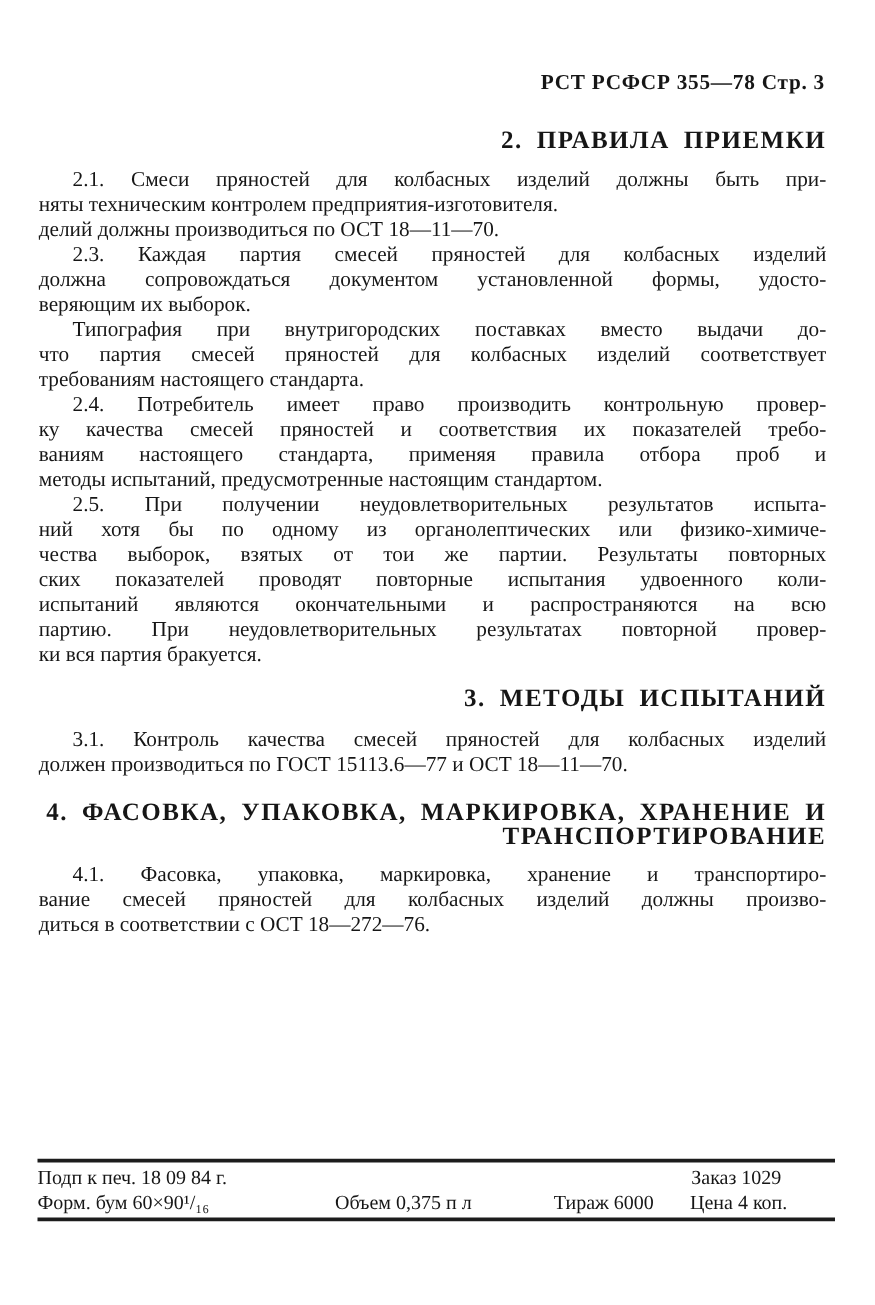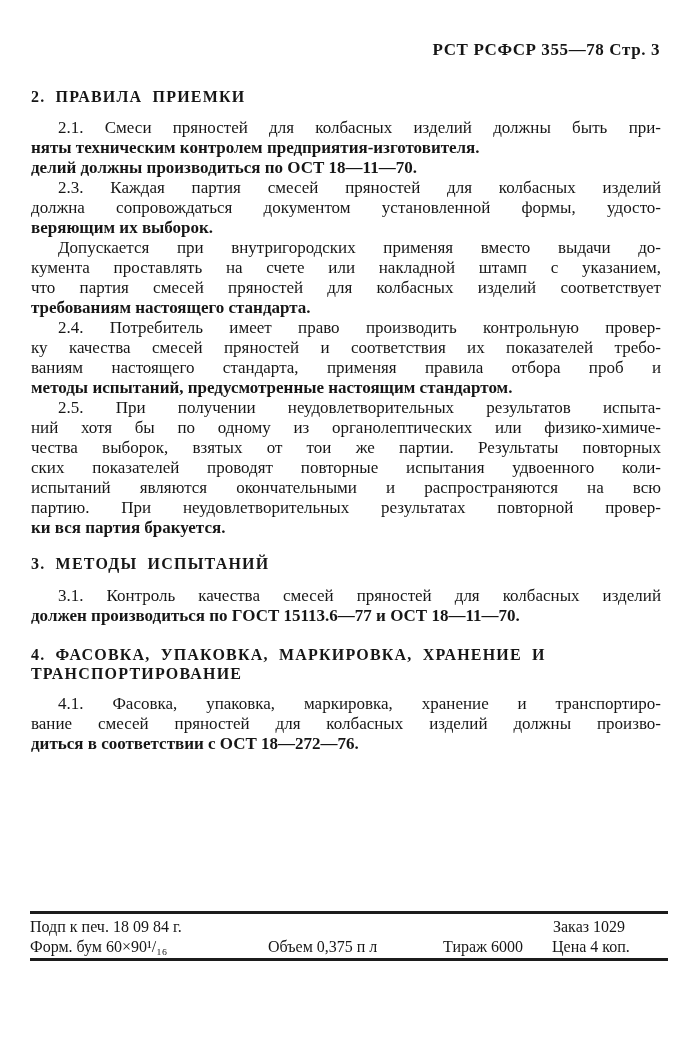--- a/index.html
+++ b/index.html
@@ -3,47 +3,47 @@
 <meta charset="utf-8">
 <style>
   html,body{margin:0;padding:0;}
   body{
     width:700px;height:1044px;
     background:#ffffff;
     font-family:"Liberation Serif", serif;
     color:#161616;
     -webkit-font-smoothing:antialiased;
   }
-  .page{position:relative;width:700px;height:964px;background:#fff;overflow:hidden;}
+  .page{position:relative;width:700px;height:964px;background:#fff;overflow:hidden;margin-top:16px;}
 
   .doc-ref{
     position:absolute;top:40px;right:40px;
     font-weight:bold;font-size:17px;letter-spacing:.6px;
     white-space:nowrap;
   }
 
   .content{position:absolute;left:31px;top:88px;width:630px;}
 
   .sec-heading{
-    text-align:left;font-weight:bold;font-size:16px;
+    text-align:right;font-weight:bold;font-size:20px;
     letter-spacing:1.2px;word-spacing:5px;
     line-height:17px;margin:0;
   }
   .h2x{margin-bottom:13px;}
   .h3x{margin-top:17px;margin-bottom:14px;}
   .h4x{margin-top:19px;line-height:19px;margin-bottom:11px;}
 
   .para{margin:0;}
   .tl{
     font-size:17px;line-height:20px;
     text-align:justify;text-align-last:justify;
     white-space:nowrap;
   }
   .tl.first{text-indent:27px;}
-  .tl.last{text-align-last:left;white-space:normal;font-weight:bold;}
+  .tl.last{text-align-last:left;white-space:normal;}
 
   .footer{position:absolute;left:30px;top:911px;width:638px;height:90px;font-size:16px;}
   .rule-top{position:absolute;left:0;top:0;width:100%;height:2.5px;background:#1c1c1c;}
   .rule-bottom{position:absolute;left:0;top:47px;width:100%;height:3px;background:#1c1c1c;}
   .f-abs{position:absolute;white-space:nowrap;}
   .f-r1{top:7px;}
   .f-r2{top:27px;}
   .imprint{position:absolute;top:55px;left:0;width:100%;text-align:center;font-size:16.5px;}
 </style>
 </head>
@@ -66,22 +66,21 @@
       <div class="tl last">делий должны производиться по ОСТ 18—11—70.</div>
     </div>
 
     <div class="para">
       <div class="tl first">2.3. Каждая партия смесей пряностей для колбасных изделий</div>
       <div class="tl">должна сопровождаться документом установленной формы, удосто-</div>
       <div class="tl last">веряющим их выборок.</div>
     </div>
 
     <div class="para">
-      <div class="tl first">Допускается при внутригородских применяя вместо выдачи до-</div>
-      <div class="tl">кумента проставлять на счете или накладной штамп с указанием,</div>
+      <div class="tl first">Типография при внутригородских поставках вместо выдачи до-</div>
       <div class="tl">что партия смесей пряностей для колбасных изделий соответствует</div>
       <div class="tl last">требованиям настоящего стандарта.</div>
     </div>
 
     <div class="para">
       <div class="tl first">2.4. Потребитель имеет право производить контрольную провер-</div>
       <div class="tl">ку качества смесей пряностей и соответствия их показателей требо-</div>
       <div class="tl">ваниям настоящего стандарта, применяя правила отбора проб и</div>
       <div class="tl last">методы испытаний, предусмотренные настоящим стандартом.</div>
     </div>

